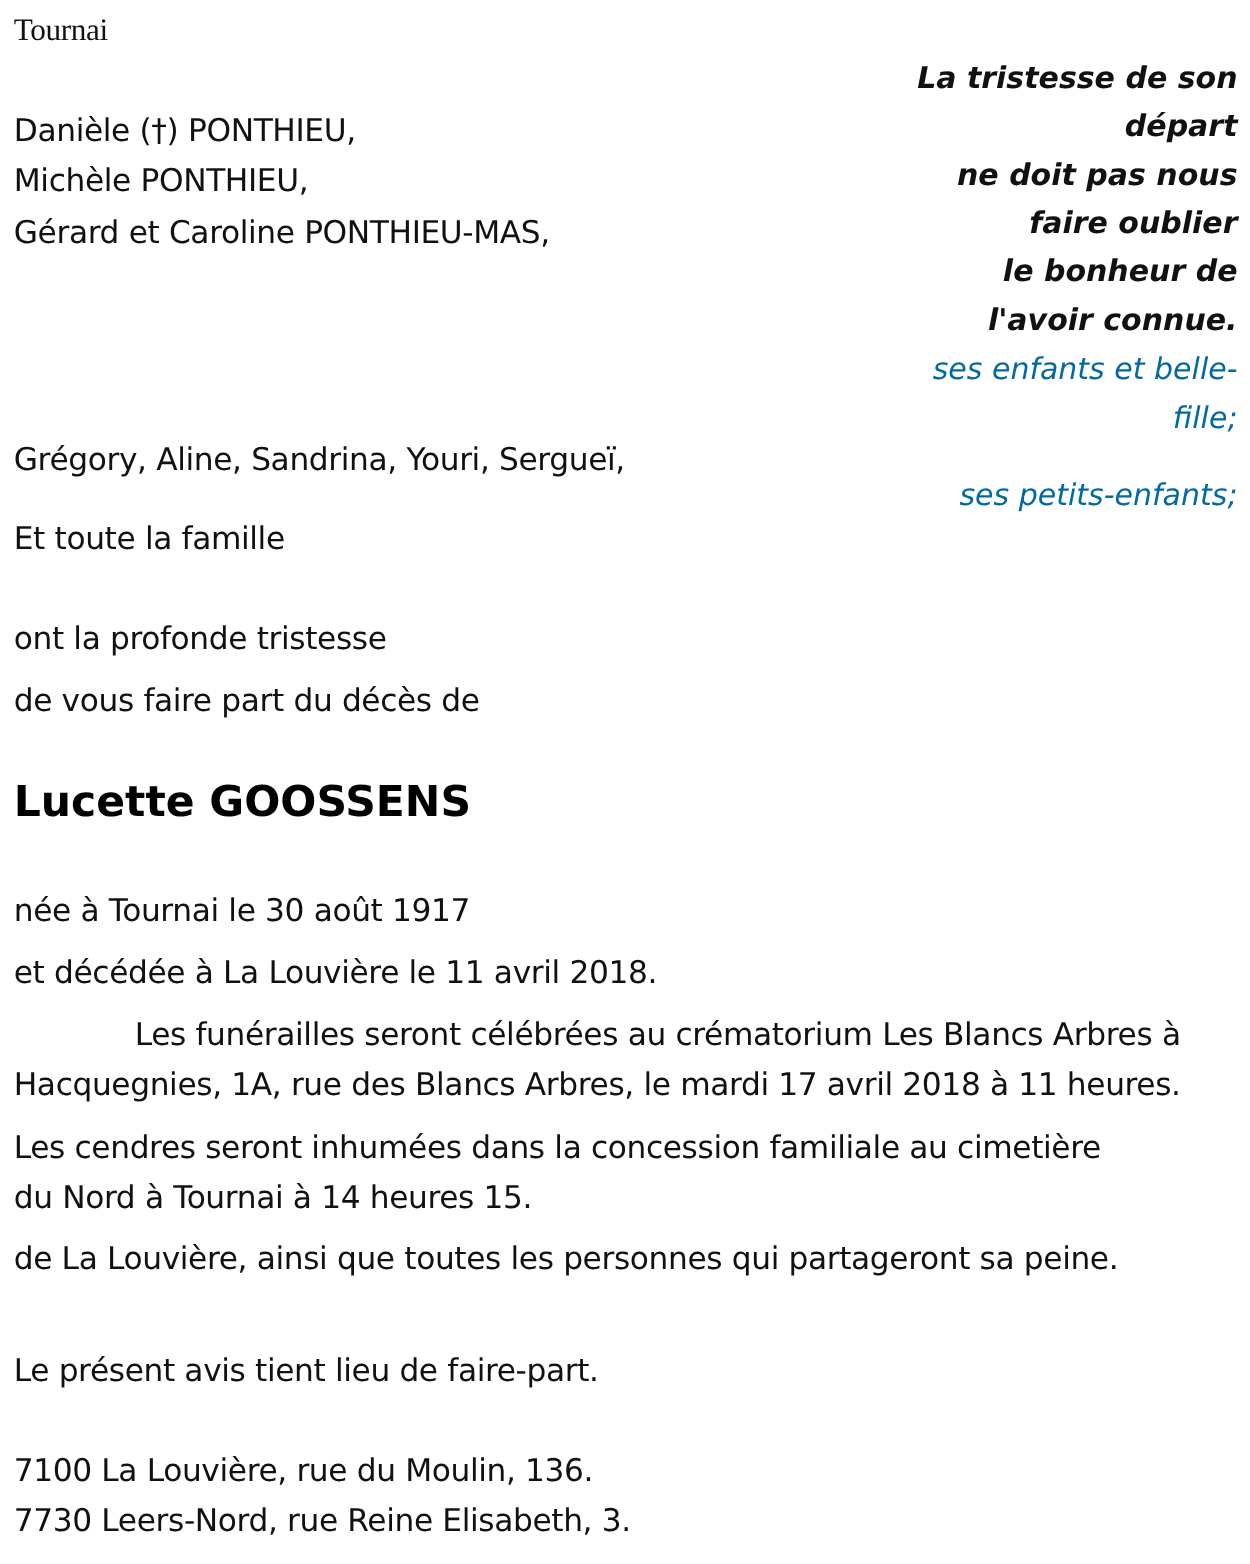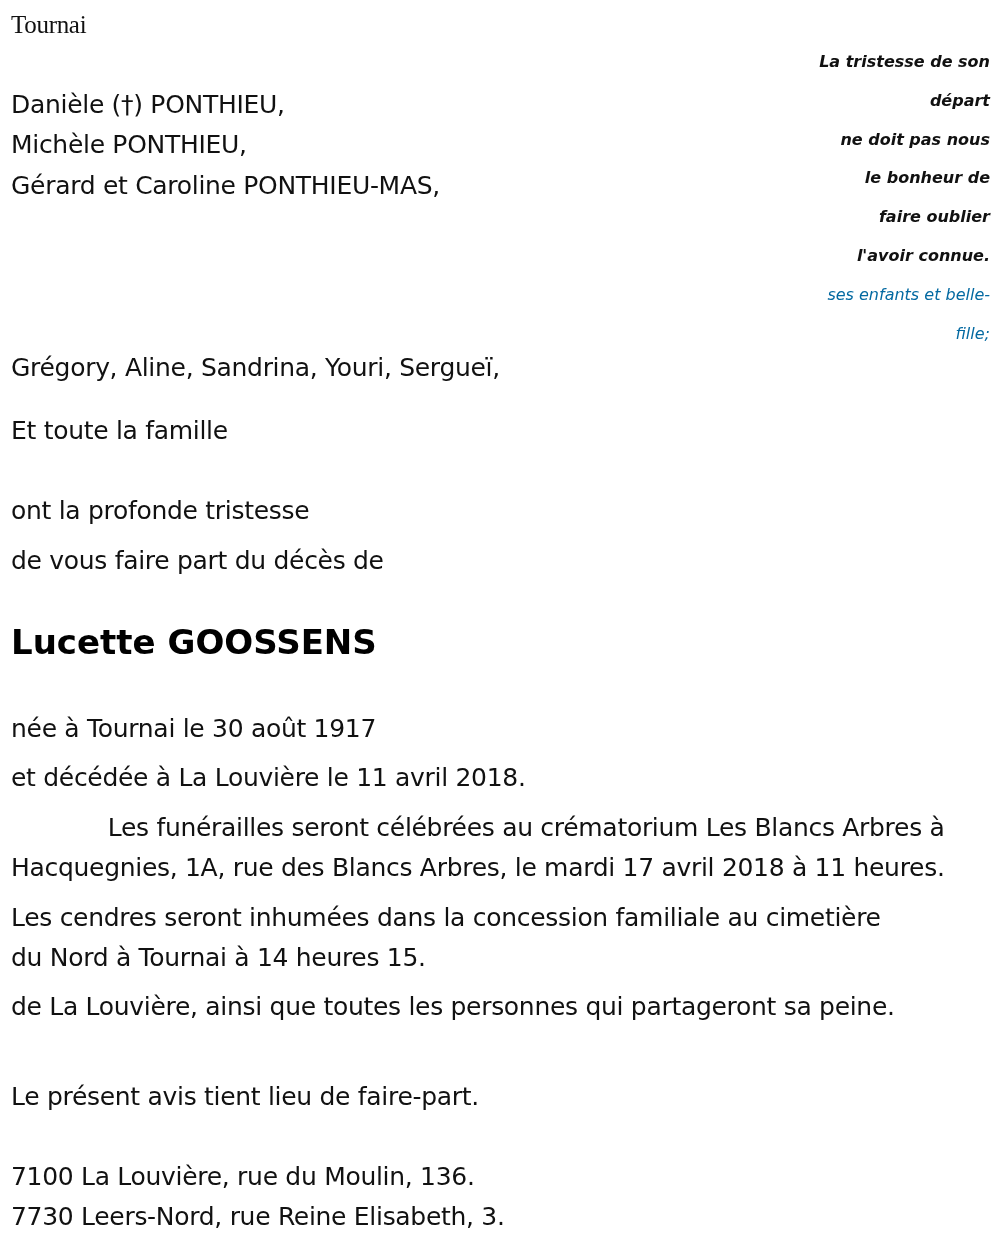--- a/index.html
+++ b/index.html
@@ -32,21 +32,21 @@
       line-height: 40px;
       white-space: nowrap;
       color: #000;
     }
     .quote {
       position: absolute;
       right: 10px;
       top: 43px;
       width: 260px;
       text-align: right;
-      font-size: 16px;
+      font-size: 24px;
       font-style: italic;
     }
     .quote .b {
       font-weight: bold;
       display: block;
       line-height: 38.8px;
       color: #111;
     }
     .quote .r {
       display: block;
@@ -71,26 +71,27 @@
   <div class="line" style="top:10px;font-family:Liberation Serif, serif;">Tournai</div>
 
   <div class="line" style="top:90px;">Danièle (†) PONTHIEU,</div>
   <div class="line" style="top:130px;">Michèle PONTHIEU,</div>
   <div class="line" style="top:171px;text-align:center;">Gérard et Caroline PONTHIEU-MAS,</div>
 
   <div class="quote">
     <span class="b">La tristesse de son</span>
     <span class="b">départ</span>
     <span class="b">ne doit pas nous</span>
+    <span class="b">faire oublier</span>
     <span class="b">le bonheur de</span>
-    <span class="b">faire oublier</span>
     <span class="b">l'avoir connue.</span>
     <span class="r">ses enfants et belle-</span>
     <span class="r">fille;</span>
     <span class="gap"></span>
+    <span class="r">ses petits-enfants;</span>
   </div>
 
   <div class="line" style="top:353px;">Grégory, Aline, Sandrina, Youri, Sergueï,</div>
   <div class="line" style="top:416px;">Et toute la famille</div>
 
   <div class="line" style="top:496px;">ont la profonde tristesse</div>
   <div class="line" style="top:546px;">de vous faire part du décès de</div>
 
   <div class="title">Lucette GOOSSENS</div>
 

